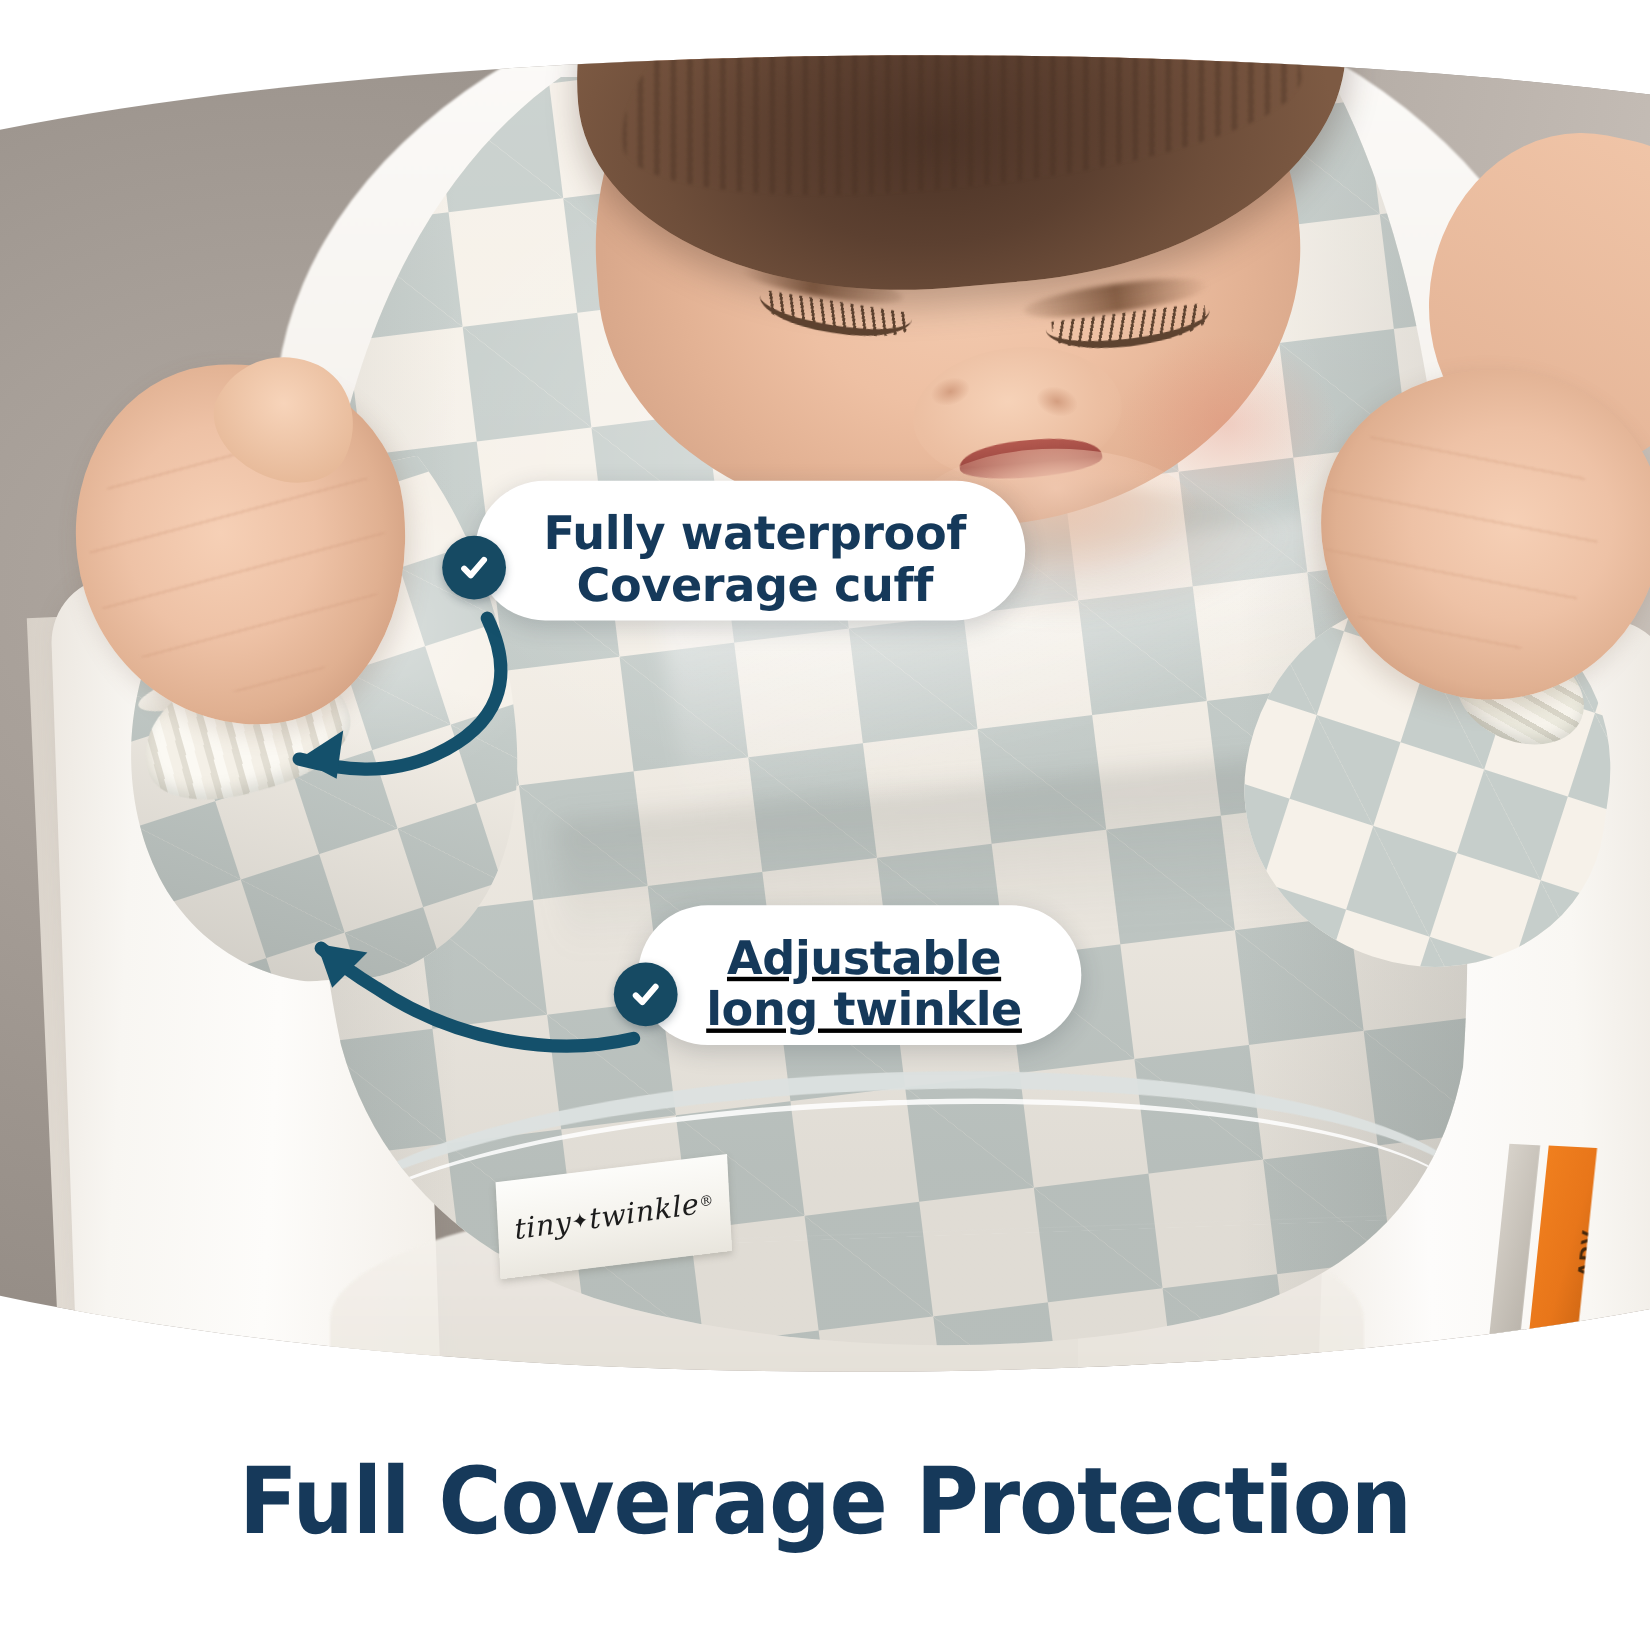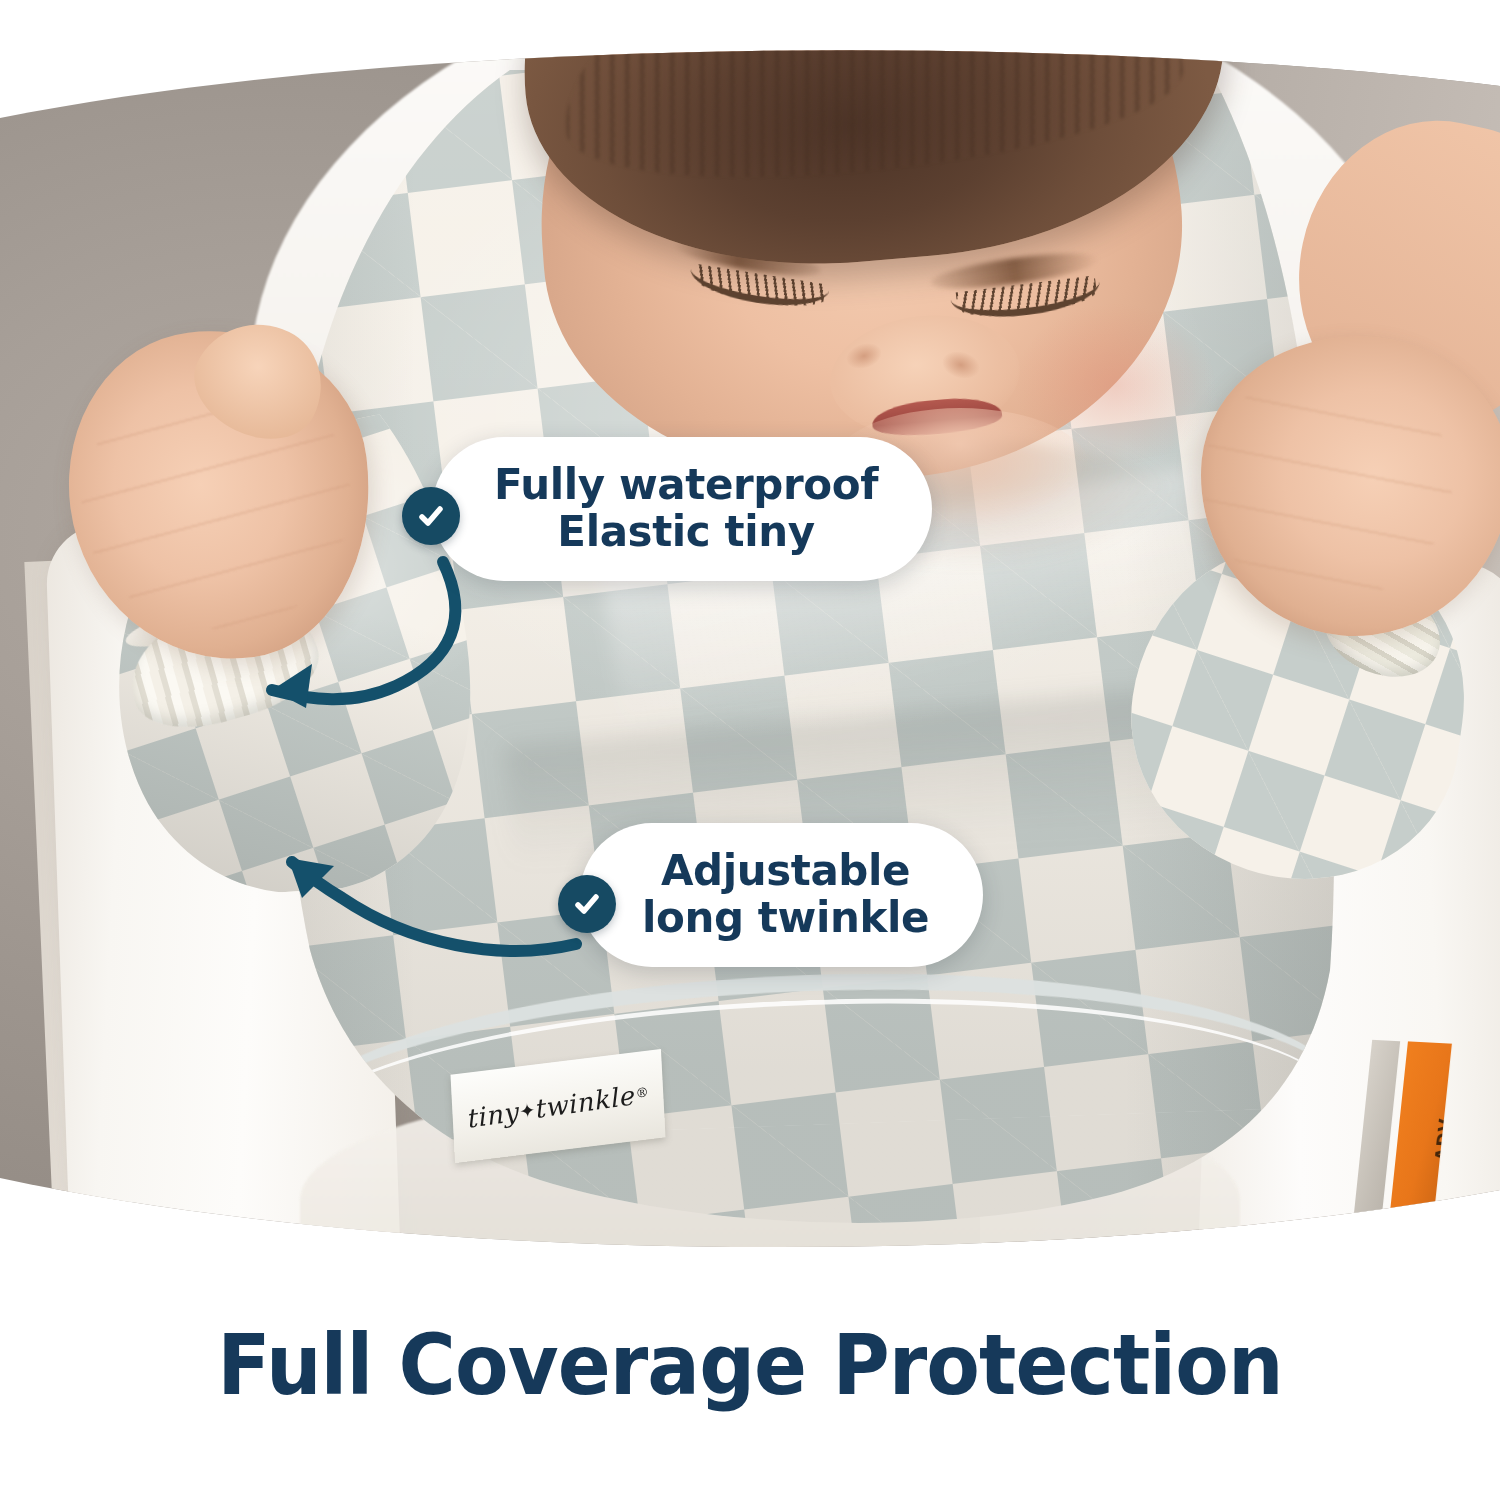--- a/index.html
+++ b/index.html
@@ -349,21 +349,21 @@
 
   
   .callout{
     position:absolute;
     display:flex;align-items:center;
   }
   .callout .pill{
     background:#ffffff;
     border-radius:999px;
     box-shadow:0 6px 22px rgba(40,50,60,.20);
-    padding:24px 54px 26px 62px;
+    padding:24px 54px 9px 62px;
     display:flex;flex-direction:column;align-items:center;justify-content:center;
   }
   .callout .line{
     font-family:"DejaVu Sans", sans-serif;
     font-weight:bold;
     color:#15395a;
     font-size:42px;
     line-height:1.12;
     letter-spacing:-.4px;
     white-space:nowrap;
@@ -373,21 +373,21 @@
     width:58px;height:58px;border-radius:50%;
     background:#164a63;
     display:flex;align-items:center;justify-content:center;
     box-shadow:0 3px 8px rgba(20,40,55,.28);
     z-index:3;
   }
   .check-badge svg{display:block;}
 
   #callout-cuff{left:432px;top:437px;}
   #callout-cuff .check-badge{left:-30px;top:50px;}
-  #callout-sleeves{left:580px;top:823px;}
+  #callout-sleeves{left:580px;top:823px;text-decoration:underline;}
   #callout-sleeves .check-badge{left:-22px;top:52px;}
 
   
   .headline{
     position:absolute;left:0;top:1316px;width:1500px;
     text-align:center;
     font-family:"DejaVu Sans", sans-serif;
     font-weight:bold;
     font-size:84px;
     letter-spacing:-1px;
@@ -478,21 +478,21 @@
   </svg>
 
   <div class="callout" id="callout-cuff">
     <div class="check-badge">
       <svg width="32" height="32" viewBox="0 0 32 32" aria-hidden="true">
         <path d="M7 17 L13 23 L25 9" fill="none" stroke="#ffffff" stroke-width="5.5" stroke-linecap="round" stroke-linejoin="round"></path>
       </svg>
     </div>
     <div class="pill">
       <div class="line">Fully waterproof</div>
-      <div class="line">Elastic tiny</div>
+      <div class="line">Coverage cuff</div>
     </div>
   </div>
 
   <div class="callout" id="callout-sleeves">
     <div class="check-badge">
       <svg width="32" height="32" viewBox="0 0 32 32" aria-hidden="true">
         <path d="M7 17 L13 23 L25 9" fill="none" stroke="#ffffff" stroke-width="5.5" stroke-linecap="round" stroke-linejoin="round"></path>
       </svg>
     </div>
     <div class="pill">

